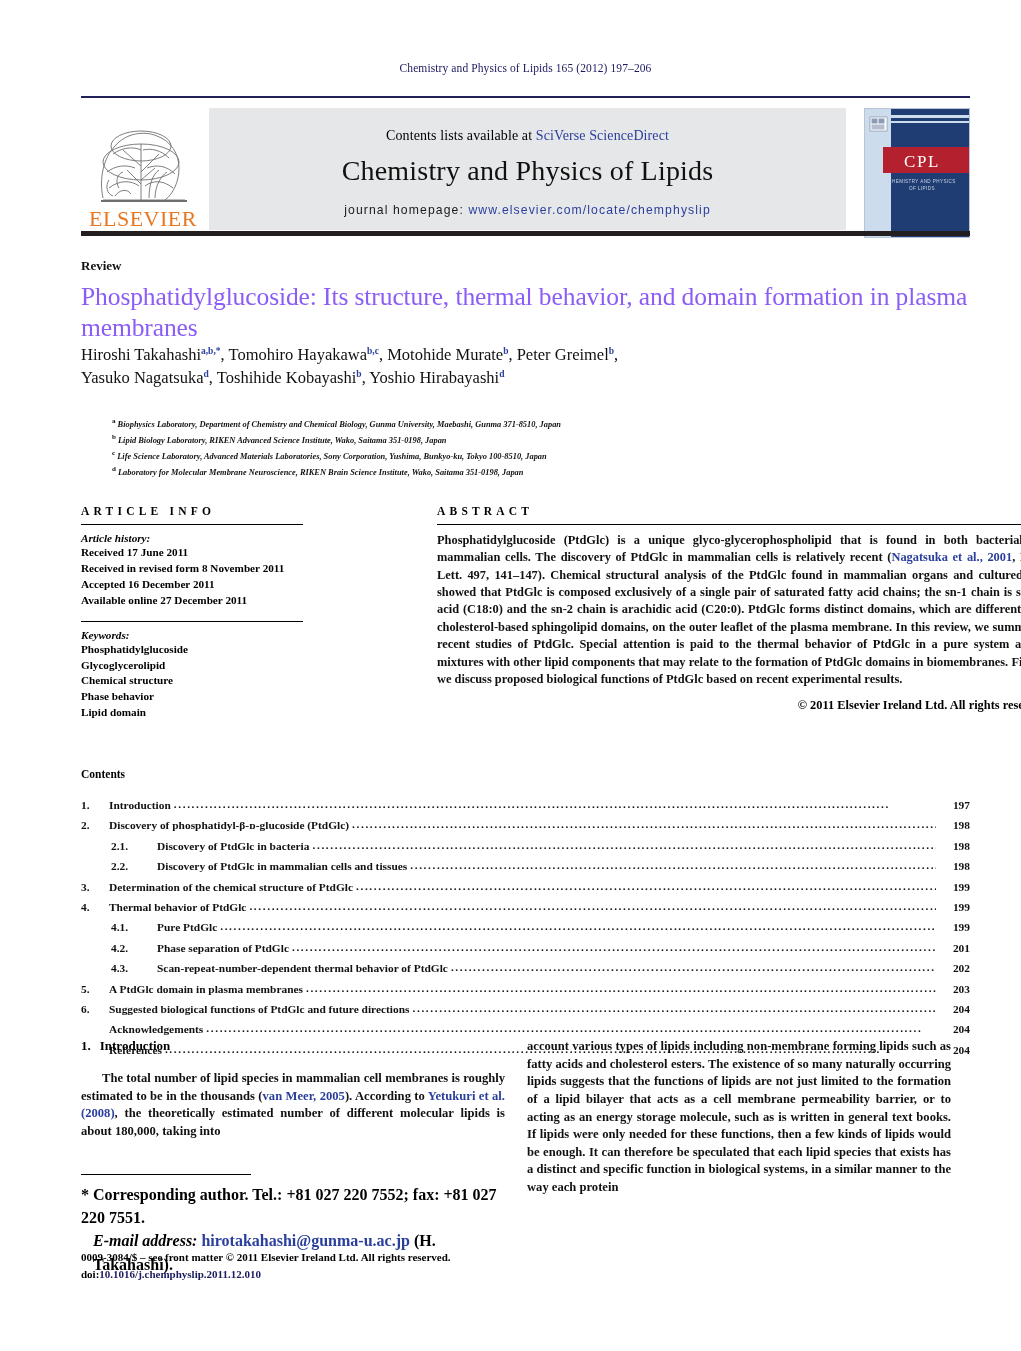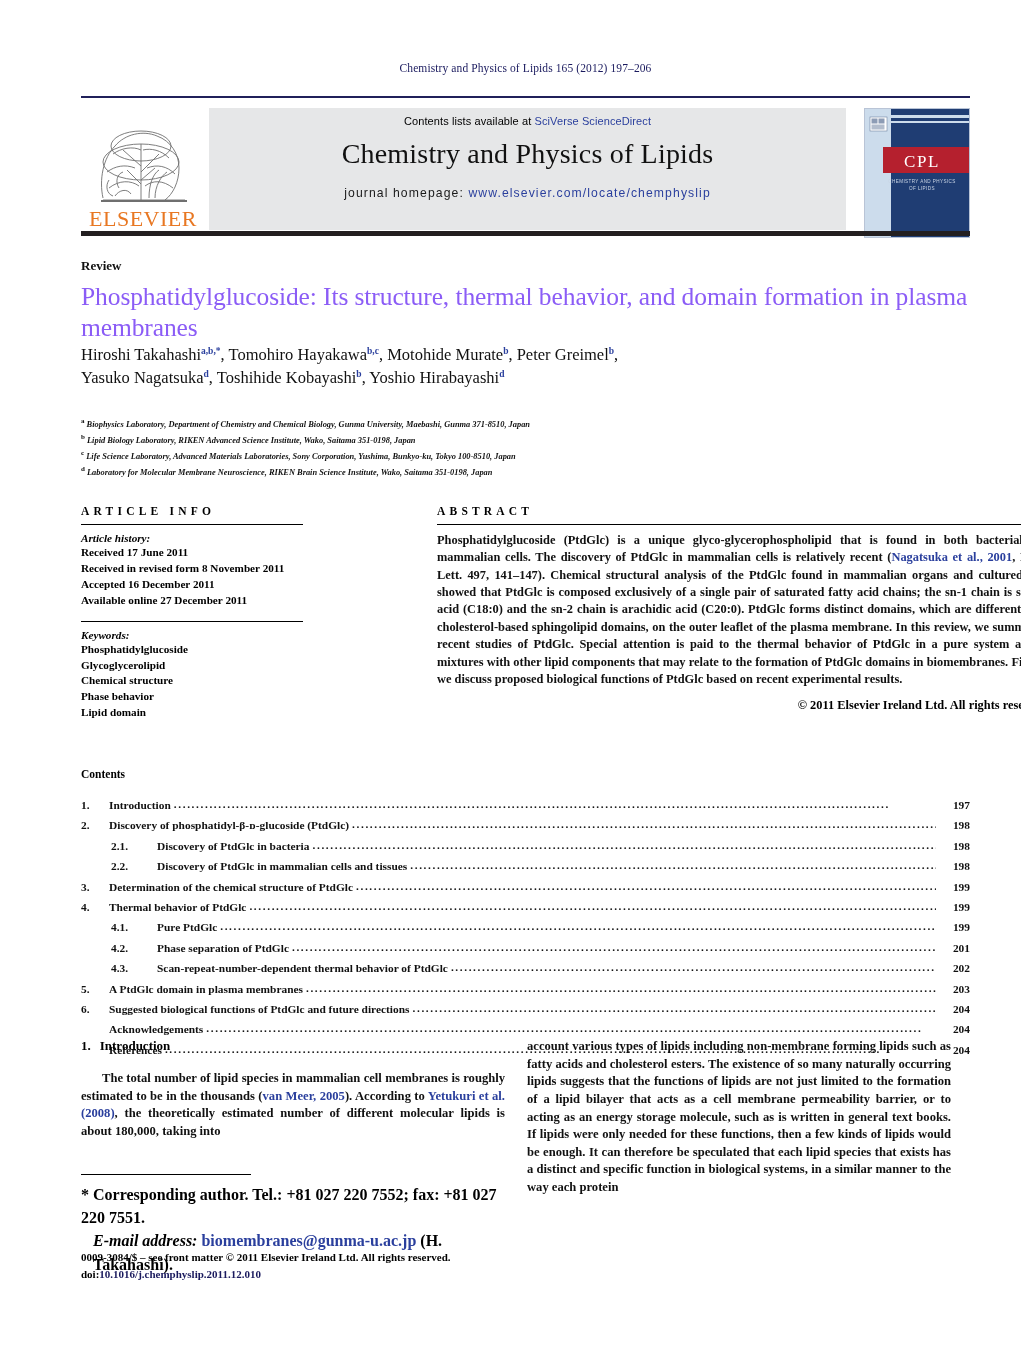--- a/index.html
+++ b/index.html
@@ -64,24 +64,24 @@
   .journal-band {
     position: absolute;
     left: 128px;
     right: 124px;
     top: 4px;
     height: 122px;
     background: #e6e7e8;
     text-align: center;
   }
   .contents-line {
-    font-family: Liberation Sans, sans-serif;
-    font-size: 11px;
+    font-family: Liberation Serif, serif;
+    font-size: 14px;
     color: #000;
-    padding-top: 7px;
+    padding-top: 20px;
     letter-spacing: 0.1px;
   }
   .contents-line .sd-link {
     color: #2a3f9d;
   }
   .journal-title {
     font-family: "Liberation Serif", serif;
     font-size: 28px;
     color: #111;
     margin-top: 11px;
@@ -140,20 +140,21 @@
     font-weight: bold;
     vertical-align: super;
   }
   .affils {
     top: 416px;
     font-size: 8.4px;
     line-height: 1.68;
     font-style: italic;
     font-weight: bold;
     color: #111;
+    margin-left: 31px;
   }
   .affils sup {
     font-size: 7px;
     font-style: normal;
     vertical-align: super;
   }
 
   
   .infoblock { top: 505px; }
   .sec-label {
@@ -521,21 +522,21 @@
       <p class="body-p"><span>The total number of lipid species in mammalian cell membranes is roughly estimated to be in the thousands (</span><span class="cite">van Meer, 2005</span><span>). According to </span><span class="cite">Yetukuri et al. (2008)</span><span>, the theoretically estimated number of different molecular lipids is about 180,000, taking into</span></p>
     </div>
     <div class="bcol right">
       <p class="body-p noind">account various types of lipids including non-membrane forming lipids such as fatty acids and cholesterol esters. The existence of so many naturally occurring lipids suggests that the functions of lipids are not just limited to the formation of a lipid bilayer that acts as a cell membrane permeability barrier, or to acting as an energy storage molecule, such as is written in general text books. If lipids were only needed for these functions, then a few kinds of lipids would be enough. It can therefore be speculated that each lipid species that exists has a distinct and specific function in biological systems, in a similar manner to the way each protein</p>
     </div>
   </div>
 
   <div class="footnote-rule"></div>
   <div class="col-wrap footnote">
     <div><span>*</span> <span>Corresponding author. Tel.: +81 027 220 7552; fax: +81 027 220 7551.</span></div>
-    <span class="ind"><span class="em">E-mail address:</span> <span class="mail">biomembranes@gunma-u.ac.jp</span> <span>(H. Takahashi).</span></span>
+    <span class="ind"><span class="em">E-mail address:</span> <span class="mail">hirotakahashi@gunma-u.ac.jp</span> <span>(H. Takahashi).</span></span>
   </div>
 
   <div class="col-wrap imprint">
     <div>0009-3084/$ – see front matter © 2011 Elsevier Ireland Ltd. All rights reserved.</div>
     <div><span>doi:</span><span class="doi">10.1016/j.chemphyslip.2011.12.010</span></div>
   </div>
 
 </div>
 
 </body></html>

